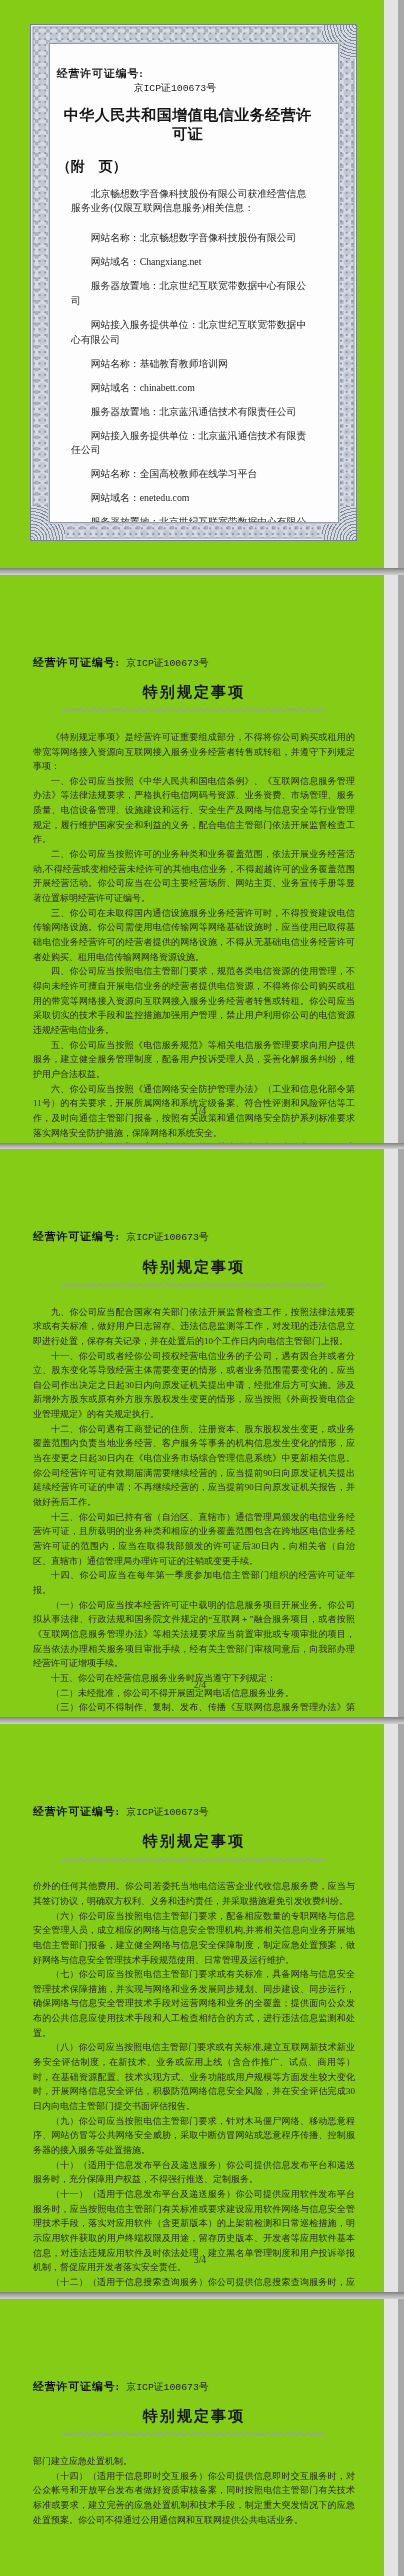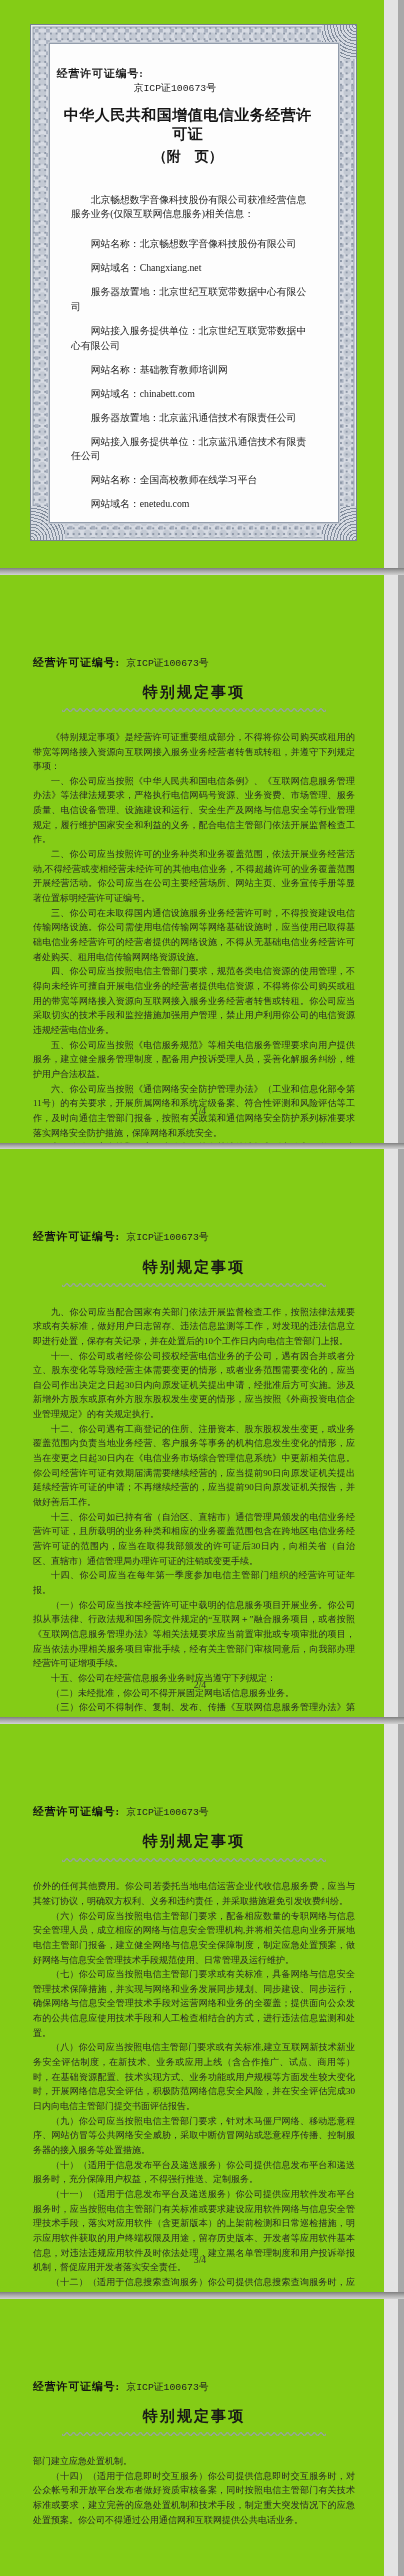--- a/index.html
+++ b/index.html
@@ -35,22 +35,22 @@
   .corner.bl{left:0;bottom:0;background:repeating-radial-gradient(circle at 0 100%,#7e8999 0 1px,#d6dae2 1px 3.1px);}
   .corner.br{right:0;bottom:0;background:repeating-radial-gradient(circle at 100% 100%,#7e8999 0 1px,#d6dae2 1px 3.1px);}
   .cert-inner{
     position:absolute;inset:17.5px;background:#fdfdfd;
     border:1px solid #929cab;outline:0.5px solid #c2c8d1;
     padding:23px 18.5px 10.3px 7.2px;box-sizing:border-box;overflow:hidden;
   }
   .cert-head-label{font-size:10.8px;font-weight:bold;letter-spacing:1px;color:#1d1d1d;}
   .cert-head-no{font-family:"Liberation Mono","DejaVu Sans Mono",monospace;font-size:9.8px;margin:1px 0 0 77px;color:#222;}
   .cert-title{font-size:15px;font-weight:bold;text-align:center;letter-spacing:0.5px;margin-top:11px;color:#161616;}
-  .cert-subtitle{font-size:14px;font-weight:bold;text-align:center;margin-top:4px;color:#161616;}
-  .cert-body{margin-top:27px;padding:0 4.1px 0 14.4px;font-size:9.8px;line-height:1.5;color:#222;}
+  .cert-subtitle{font-size:14px;font-weight:bold;margin-top:14px;color:#161616;}
+  .cert-body{margin-top:11px;padding:0 4.1px 0 14.4px;font-size:9.8px;line-height:1.5;color:#222;}
   .cert-body p{margin:0 0 9.3px 0;text-indent:2em;}
   .cert-intro{margin-bottom:15.5px !important;}
 
   
   .txt-inner{padding:81px 29px 0 33px;}
   .lic-line{white-space:nowrap;}
   .lic-label{font-size:10.8px;font-weight:bold;letter-spacing:1px;color:#141414;}
   .lic-no{font-family:"Liberation Mono","DejaVu Sans Mono",monospace;font-size:9.8px;color:#222;margin-left:4.1px;}
   .sp-title{font-size:15px;font-weight:bold;text-align:center;letter-spacing:2.1px;margin-top:13.4px;color:#181818;}
   .zigzag{

